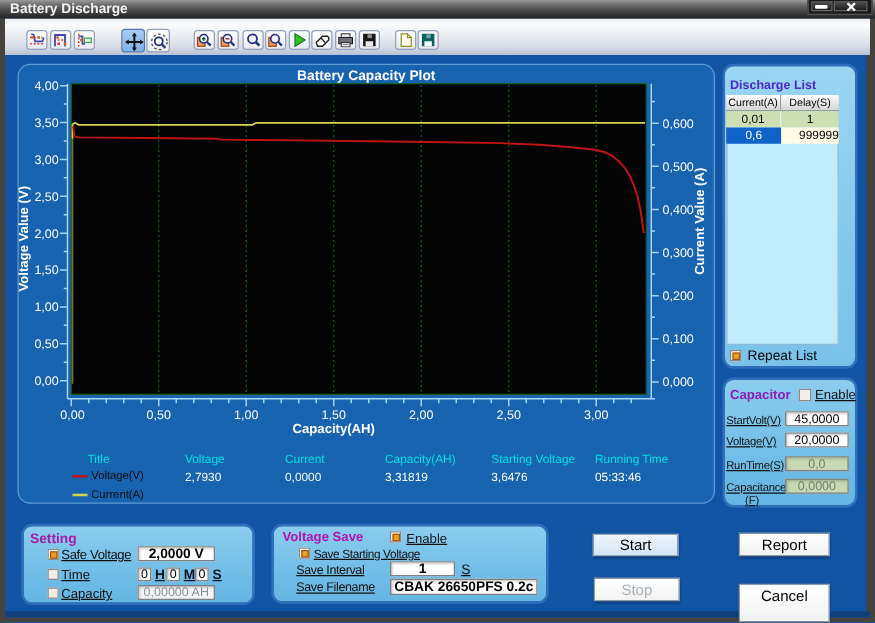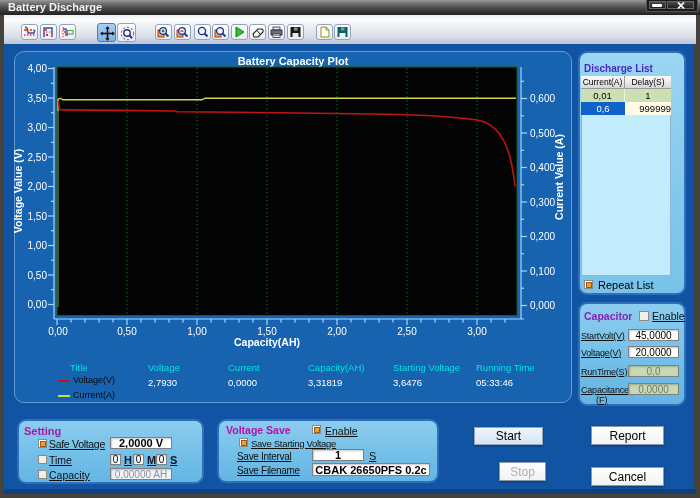--- a/index.html
+++ b/index.html
@@ -389,15 +389,15 @@
     <div class="in"></div>
   </div>
 <div class="abs lbl" style="left:251px;top:437.5px;font-size:9.5px;letter-spacing:-0.3px;">Save Starting Voltage</div>
 <div class="abs lbl" style="left:237px;top:451px;font-size:10px;letter-spacing:-0.3px;">Save Interval</div>
 <div class="inp abs" style="left:312px;top:449px;width:52px;height:12px;font-size:11px;line-height:11px;font-weight:bold;">1</div>
 <div class="abs lbl" style="left:369px;top:450px;font-size:11px;">S</div>
 <div class="abs lbl" style="left:237px;top:465px;font-size:10px;letter-spacing:-0.3px;">Save Filename</div>
 <div class="inp abs" style="left:312px;top:463px;width:118px;height:13px;font-size:11px;line-height:12px;font-weight:bold;">CBAK 26650PFS 0.2c</div>
 
 <div class="btn" style="left:474px;top:427px;width:69px;height:18px;line-height:17px;background:linear-gradient(180deg,#eef5fc,#d4e4f4);border-color:#98a8b8;">Start</div>
-<div class="btn" style="left:499px;top:462px;width:47px;height:19px;line-height:18px;color:#a8b0b8;">Stop</div>
+<div class="btn" style="left:475px;top:462px;width:69px;height:19px;line-height:18px;color:#a8b0b8;">Stop</div>
 <div class="btn" style="left:591px;top:426px;width:73px;height:19px;line-height:18px;">Report</div>
-<div class="btn" style="left:591px;top:467px;width:73px;height:19px;line-height:18px;">Cancel</div>
+<div class="btn" style="left:591px;top:467px;width:73px;height:31px;line-height:18px;">Cancel</div>
 
 </body></html>

